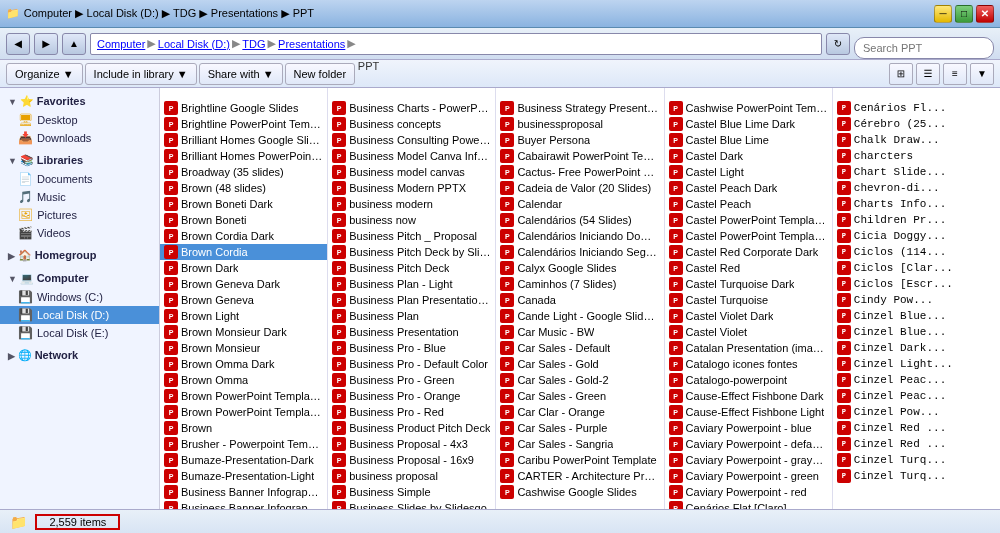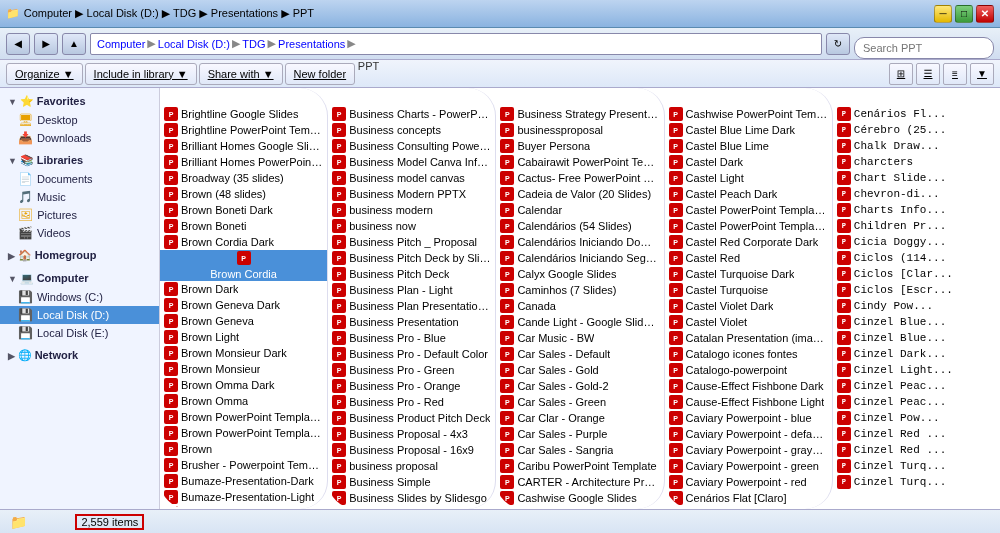--- a/index.html
+++ b/index.html
@@ -77,21 +77,21 @@
       background: white;
       border: 1px solid #88a;
       border-radius: 2px;
       display: flex;
       align-items: center;
       padding: 0 6px;
       font-size: 11px;
       gap: 2px;
     }
     .bc-sep { color: #888; }
-    .bc-link { color: #00f; cursor: pointer; text-align: center; }
+    .bc-link { color: #00f; text-decoration: underline; cursor: pointer; text-align: center; }
     .bc-current { color: #333; margin-top: 44px; }
     .search-box {
       width: 140px;
       height: 22px;
       border: 1px solid #88a;
       border-radius: 10px;
       padding: 0 8px;
       font-size: 11px;
       background: white;
       margin-top: 8px;
@@ -99,21 +99,20 @@
 
     
     .toolbar {
       background: linear-gradient(to bottom, #f0f4fc, #dde8f8);
       height: 28px;
       display: flex;
       align-items: center;
       padding: 12px 6px;
       gap: 2px;
       border-bottom: 1px solid #aac;
-      text-decoration: underline;
     }
     .toolbar-btn {
       padding: 2px 8px;
       height: 22px;
       background: linear-gradient(to bottom, #f8f8ff, #e0e8f8);
       border: 1px solid #aab;
       border-radius: 3px;
       cursor: pointer;
       font-size: 11px;
       display: flex;
@@ -182,22 +181,21 @@
     
     .file-list {
       flex: 1;
       display: flex;
       overflow: hidden;
     }
     .column {
       flex: 1;
       overflow-y: auto;
       border-right: 1px solid #dde;
-      padding: 18px 0;
-      border-radius: 28px;
+      padding: 12px 0;
     }
     .column:last-child { border-right: none; font-family: Liberation Mono, monospace; }
     .file-item {
       display: flex;
       align-items: center;
       padding: 1px 4px;
       font-size: 11px;
       color: #000;
       cursor: pointer;
       gap: 3px;
@@ -235,22 +233,21 @@
       gap: 8px;
     }
     .status-icon {
       color: #e8a000;
       font-size: 14px;
     }
     .status-count {
       font-size: 11px;
       color: #000;
       border: 2px solid #c00;
-      padding: 0 4px;
-      margin-left: 40px;
+      padding: 0 12px;
     }
   </style>
 </head>
 <body>
 
 <div class="title-bar">
   <div class="title-bar-left">
     <span>📁</span>
     <span>Computer ▶ Local Disk (D:) ▶ TDG ▶ Presentations ▶ PPT</span>
   </div>
@@ -408,21 +405,21 @@
           <span class="file-name">Brown Boneti Dark</span>
         </div>
         <div class="file-item">
           <div class="ppt-icon">P</div>
           <span class="file-name">Brown Boneti</span>
         </div>
         <div class="file-item">
           <div class="ppt-icon">P</div>
           <span class="file-name">Brown Cordia Dark</span>
         </div>
-        <div class="file-item" style="background: rgb(74, 144, 217); color: white; flex-direction: column;">
+        <div class="file-item" style="background: rgb(74, 144, 217); color: white;">
           <div class="ppt-icon">P</div>
           <span class="file-name">Brown Cordia</span>
         </div>
         <div class="file-item">
           <div class="ppt-icon">P</div>
           <span class="file-name">Brown Dark</span>
         </div>
         <div class="file-item">
           <div class="ppt-icon">P</div>
           <span class="file-name">Brown Geneva Dark</span>
@@ -533,20 +530,24 @@
         <div class="file-item">
           <div class="ppt-icon">P</div>
           <span class="file-name">Business Plan - Light</span>
         </div>
         <div class="file-item">
           <div class="ppt-icon">P</div>
           <span class="file-name">Business Plan Presentation _ Pitch</span>
         </div>
         <div class="file-item">
           <div class="ppt-icon">P</div>
+          <span class="file-name">Business Plan</span>
+        </div>
+        <div class="file-item">
+          <div class="ppt-icon">P</div>
           <span class="file-name">Business Presentation</span>
         </div>
         <div class="file-item">
           <div class="ppt-icon">P</div>
           <span class="file-name">Business Pro - Blue</span>
         </div>
         <div class="file-item">
           <div class="ppt-icon">P</div>
           <span class="file-name">Business Pro - Default Color</span>
         </div>
@@ -708,20 +709,24 @@
           <div class="ppt-icon">P</div>
           <span class="file-name">Castel Dark</span>
         </div>
         <div class="file-item">
           <div class="ppt-icon">P</div>
           <span class="file-name">Castel Light</span>
         </div>
         <div class="file-item">
           <div class="ppt-icon">P</div>
           <span class="file-name">Castel Peach Dark</span>
+        </div>
+        <div class="file-item">
+          <div class="ppt-icon">P</div>
+          <span class="file-name">Castel Peach</span>
         </div>
         <div class="file-item">
           <div class="ppt-icon">P</div>
           <span class="file-name">Castel PowerPoint Template Dark</span>
         </div>
         <div class="file-item">
           <div class="ppt-icon">P</div>
           <span class="file-name">Castel PowerPoint Template Light</span>
         </div>
         <div class="file-item">

